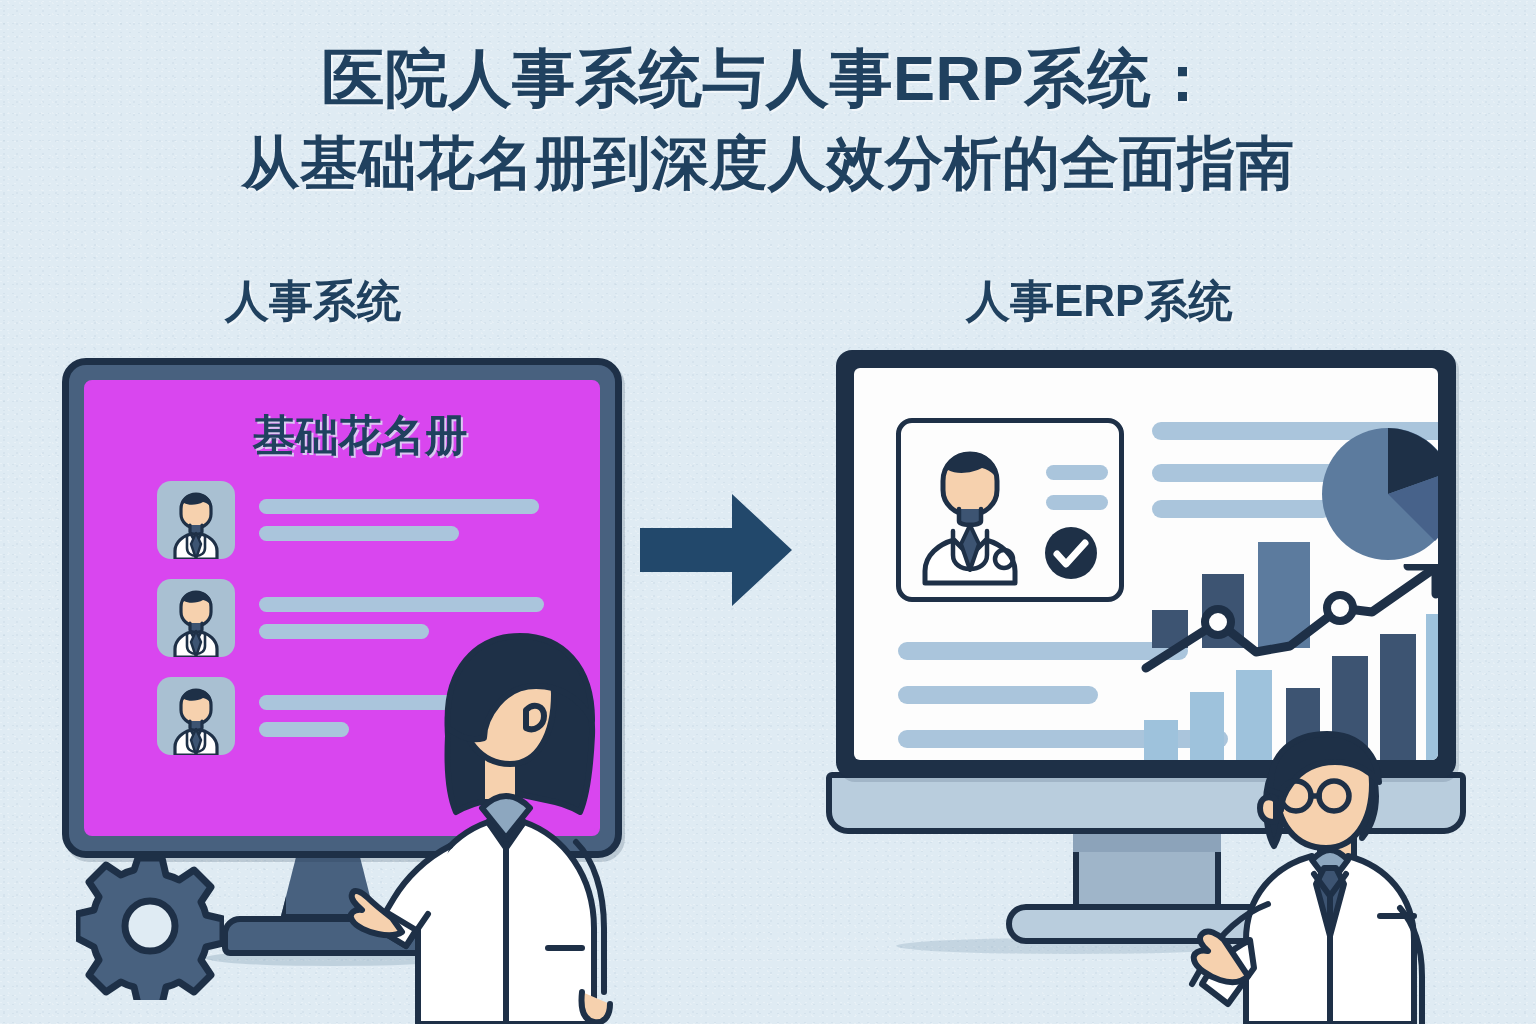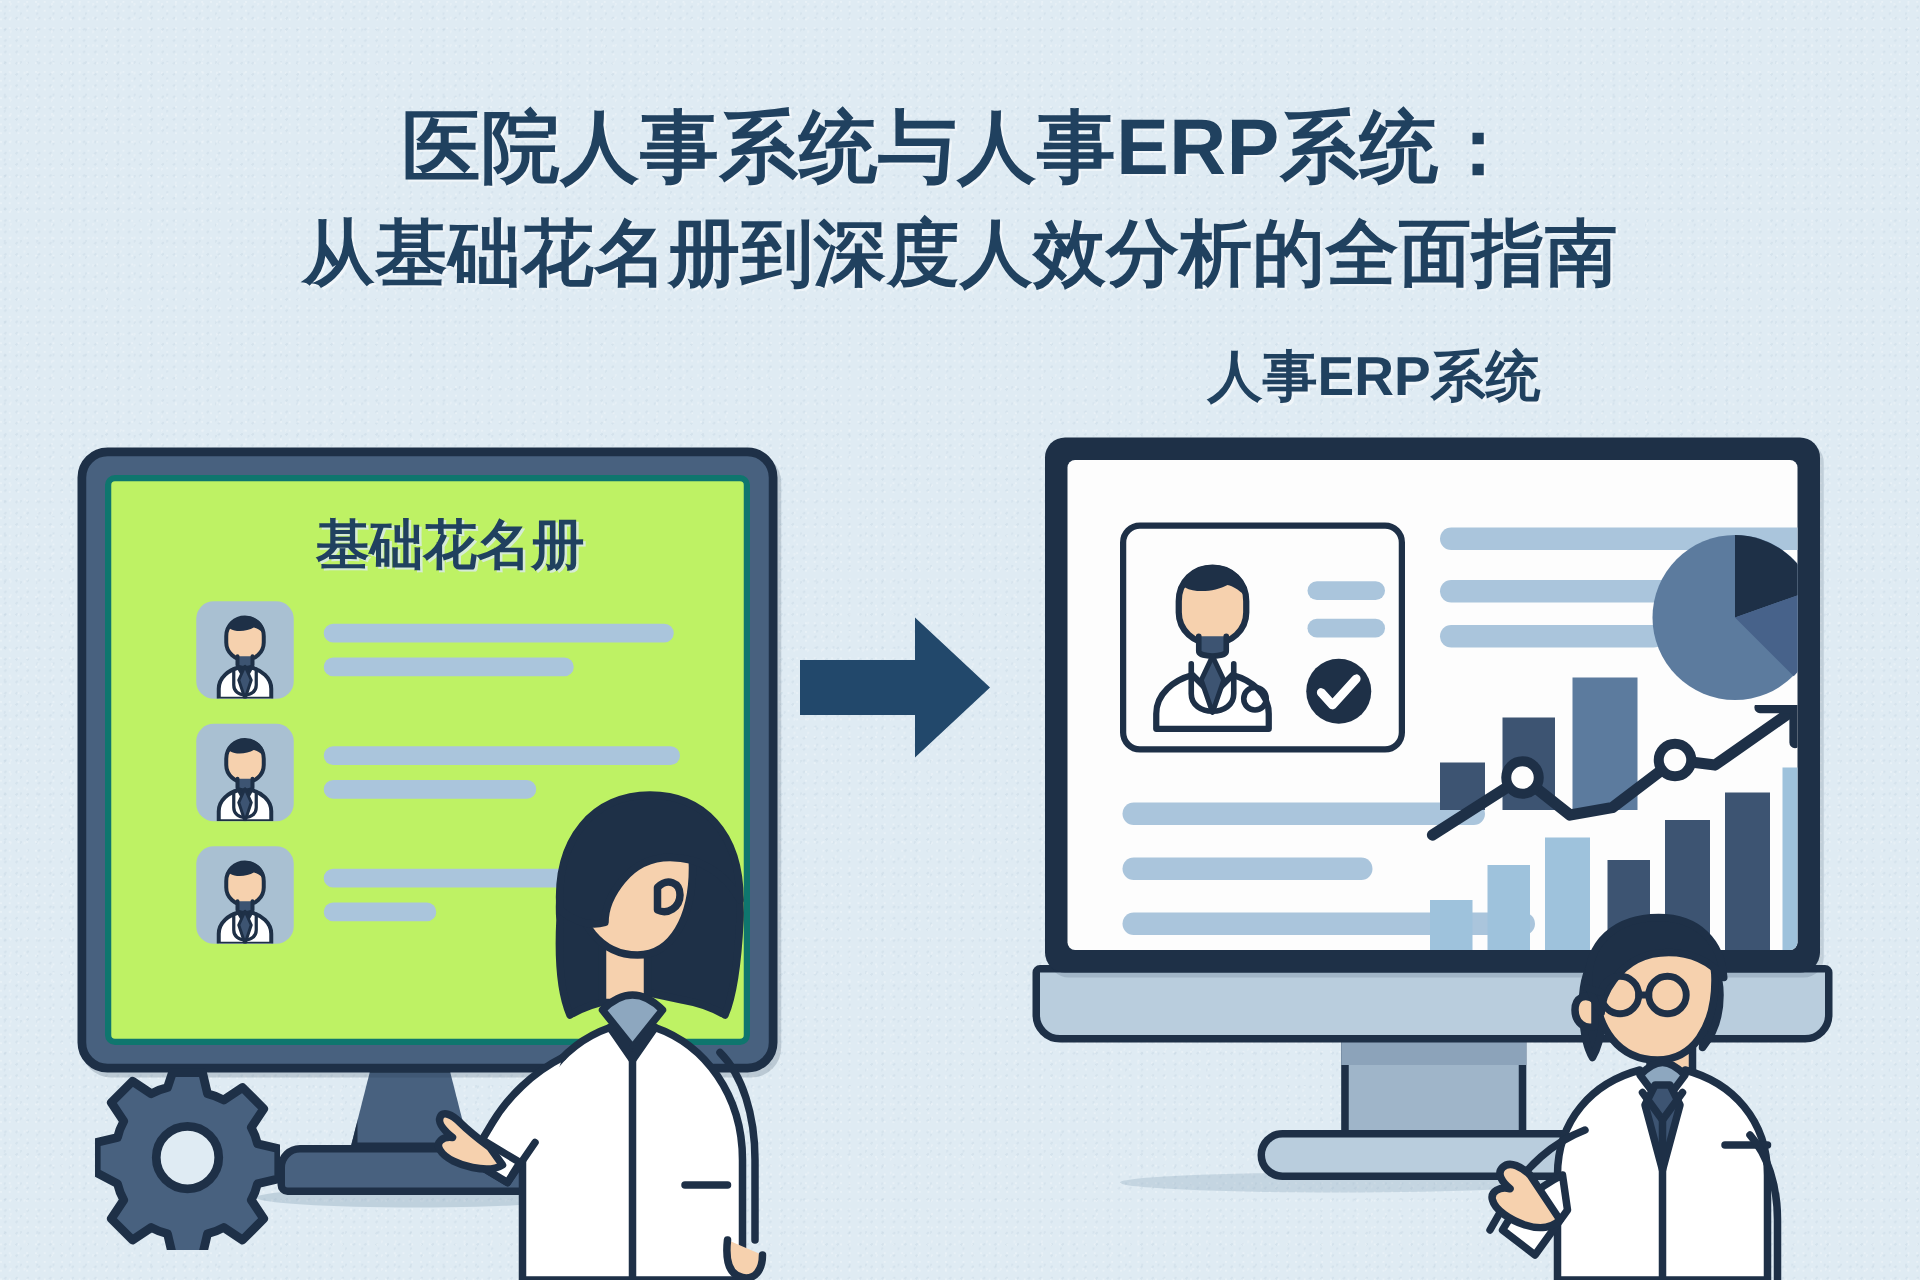--- a/index.html
+++ b/index.html
@@ -36,21 +36,20 @@
     top: 44px;
     text-align: center;
     z-index: 5;
   }
   .title-line {
     color: #20415f;
     font-weight: 700;
     letter-spacing: .5px;
     line-height: 1.08;
     text-shadow: 2px 2px 0 rgba(255,255,255,.55);
-    margin-top: 40px;
   }
   .title-line-1 { font-size: 63px; }
   .title-line-2 { font-size: 58px; margin-top: 20px; }
 
   .sub-label {
     position: absolute;
     color: #20415f;
     font-weight: 700;
     font-size: 44px;
     text-shadow: 2px 2px 0 rgba(255,255,255,.5);
@@ -69,22 +68,22 @@
     position: absolute; inset: 0;
     background: #48617f;
     border: 7px solid #1e3047;
     border-radius: 24px;
     box-sizing: border-box;
     box-shadow: 3px 4px 0 rgba(30,48,71,.18);
   }
   #mon-left .screen {
     position: absolute;
     left: 22px; top: 22px; right: 22px; bottom: 22px;
-    background: #bef264;
-    border: 5px solid #0f766e;
+    background: #d946ef;
+    border: 5px solid #d946ef;
     border-radius: 8px;
     box-sizing: border-box;
     overflow: hidden;
     padding-left: 36px;
   }
   #left-neck {
     position: absolute;
     left: 280px; top: 852px;
     width: 96px; height: 68px;
     background: #48617f;
@@ -241,20 +240,21 @@
 
 <div id="stage">
 
   <div id="grain"></div>
 
   <div class="title-block">
     <div class="title-line title-line-1">医院人事系统与人事ERP系统：</div>
     <div class="title-line title-line-2">从基础花名册到深度人效分析的全面指南</div>
   </div>
 
+  <div class="sub-label" id="label-left">人事系统</div>
   <div class="sub-label" id="label-right">人事ERP系统</div>
 
   <div id="left-shadow"></div>
   <div id="left-neck"></div>
   <div id="left-base"></div>
 
   <div class="mon" id="mon-left">
     <div class="bezel"></div>
     <div class="screen">
       <div class="screen-title">基础花名册</div>

